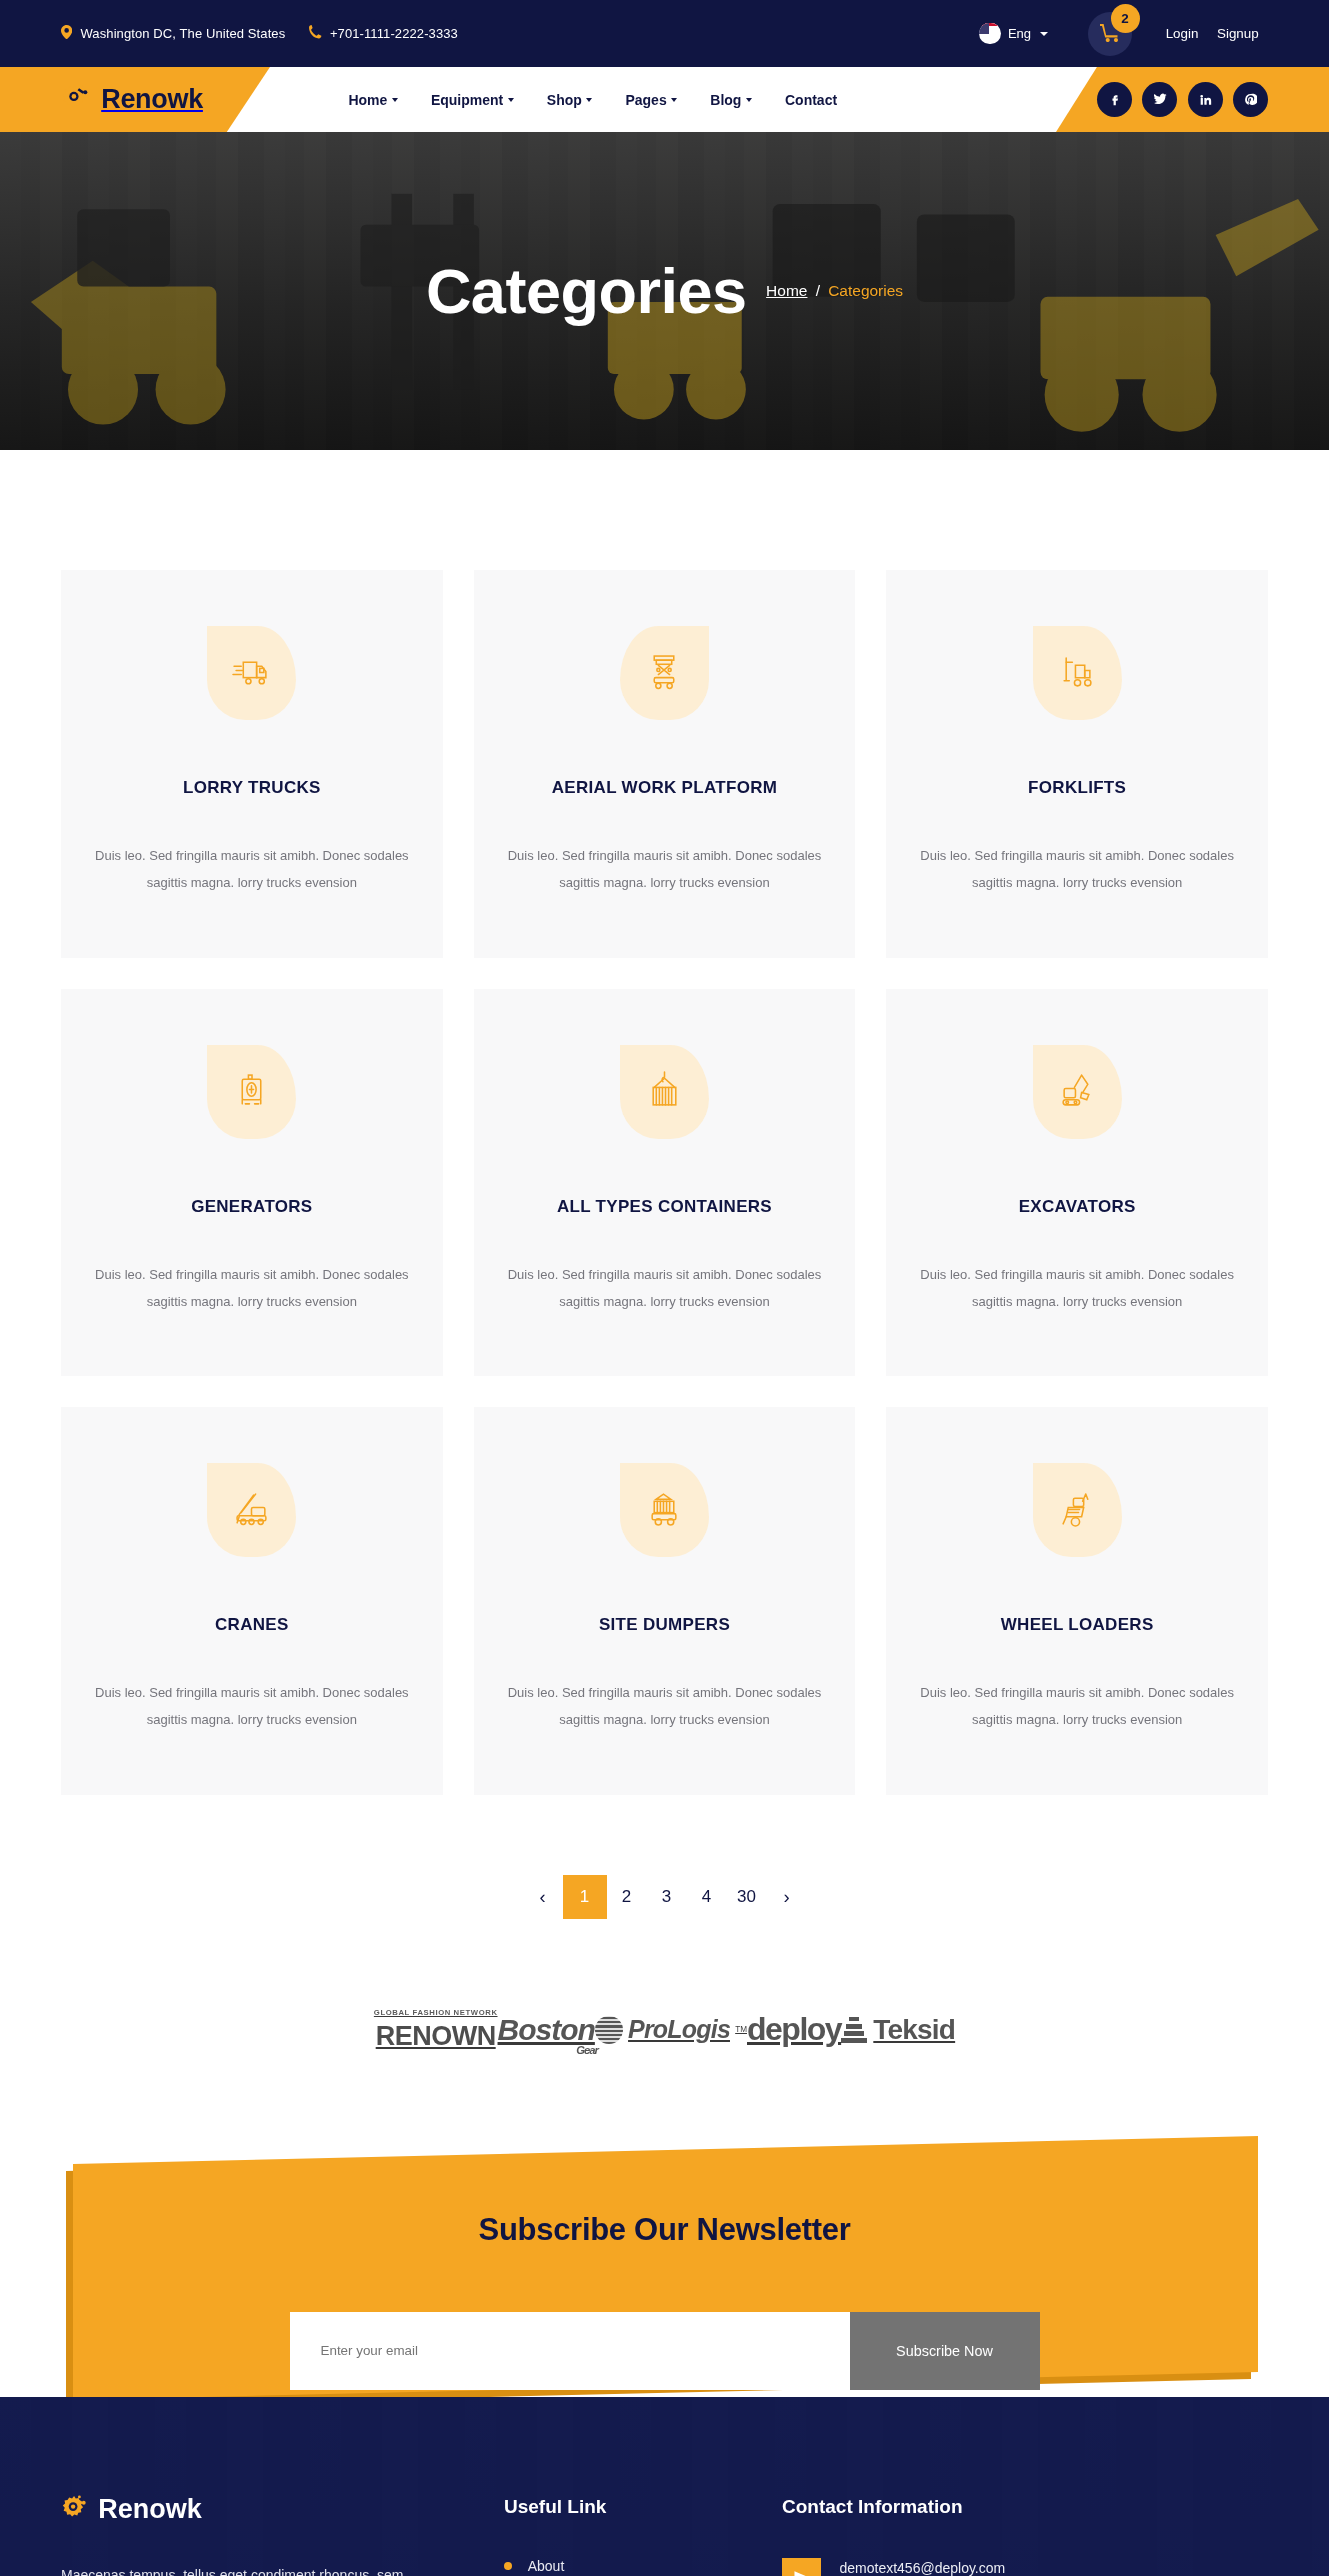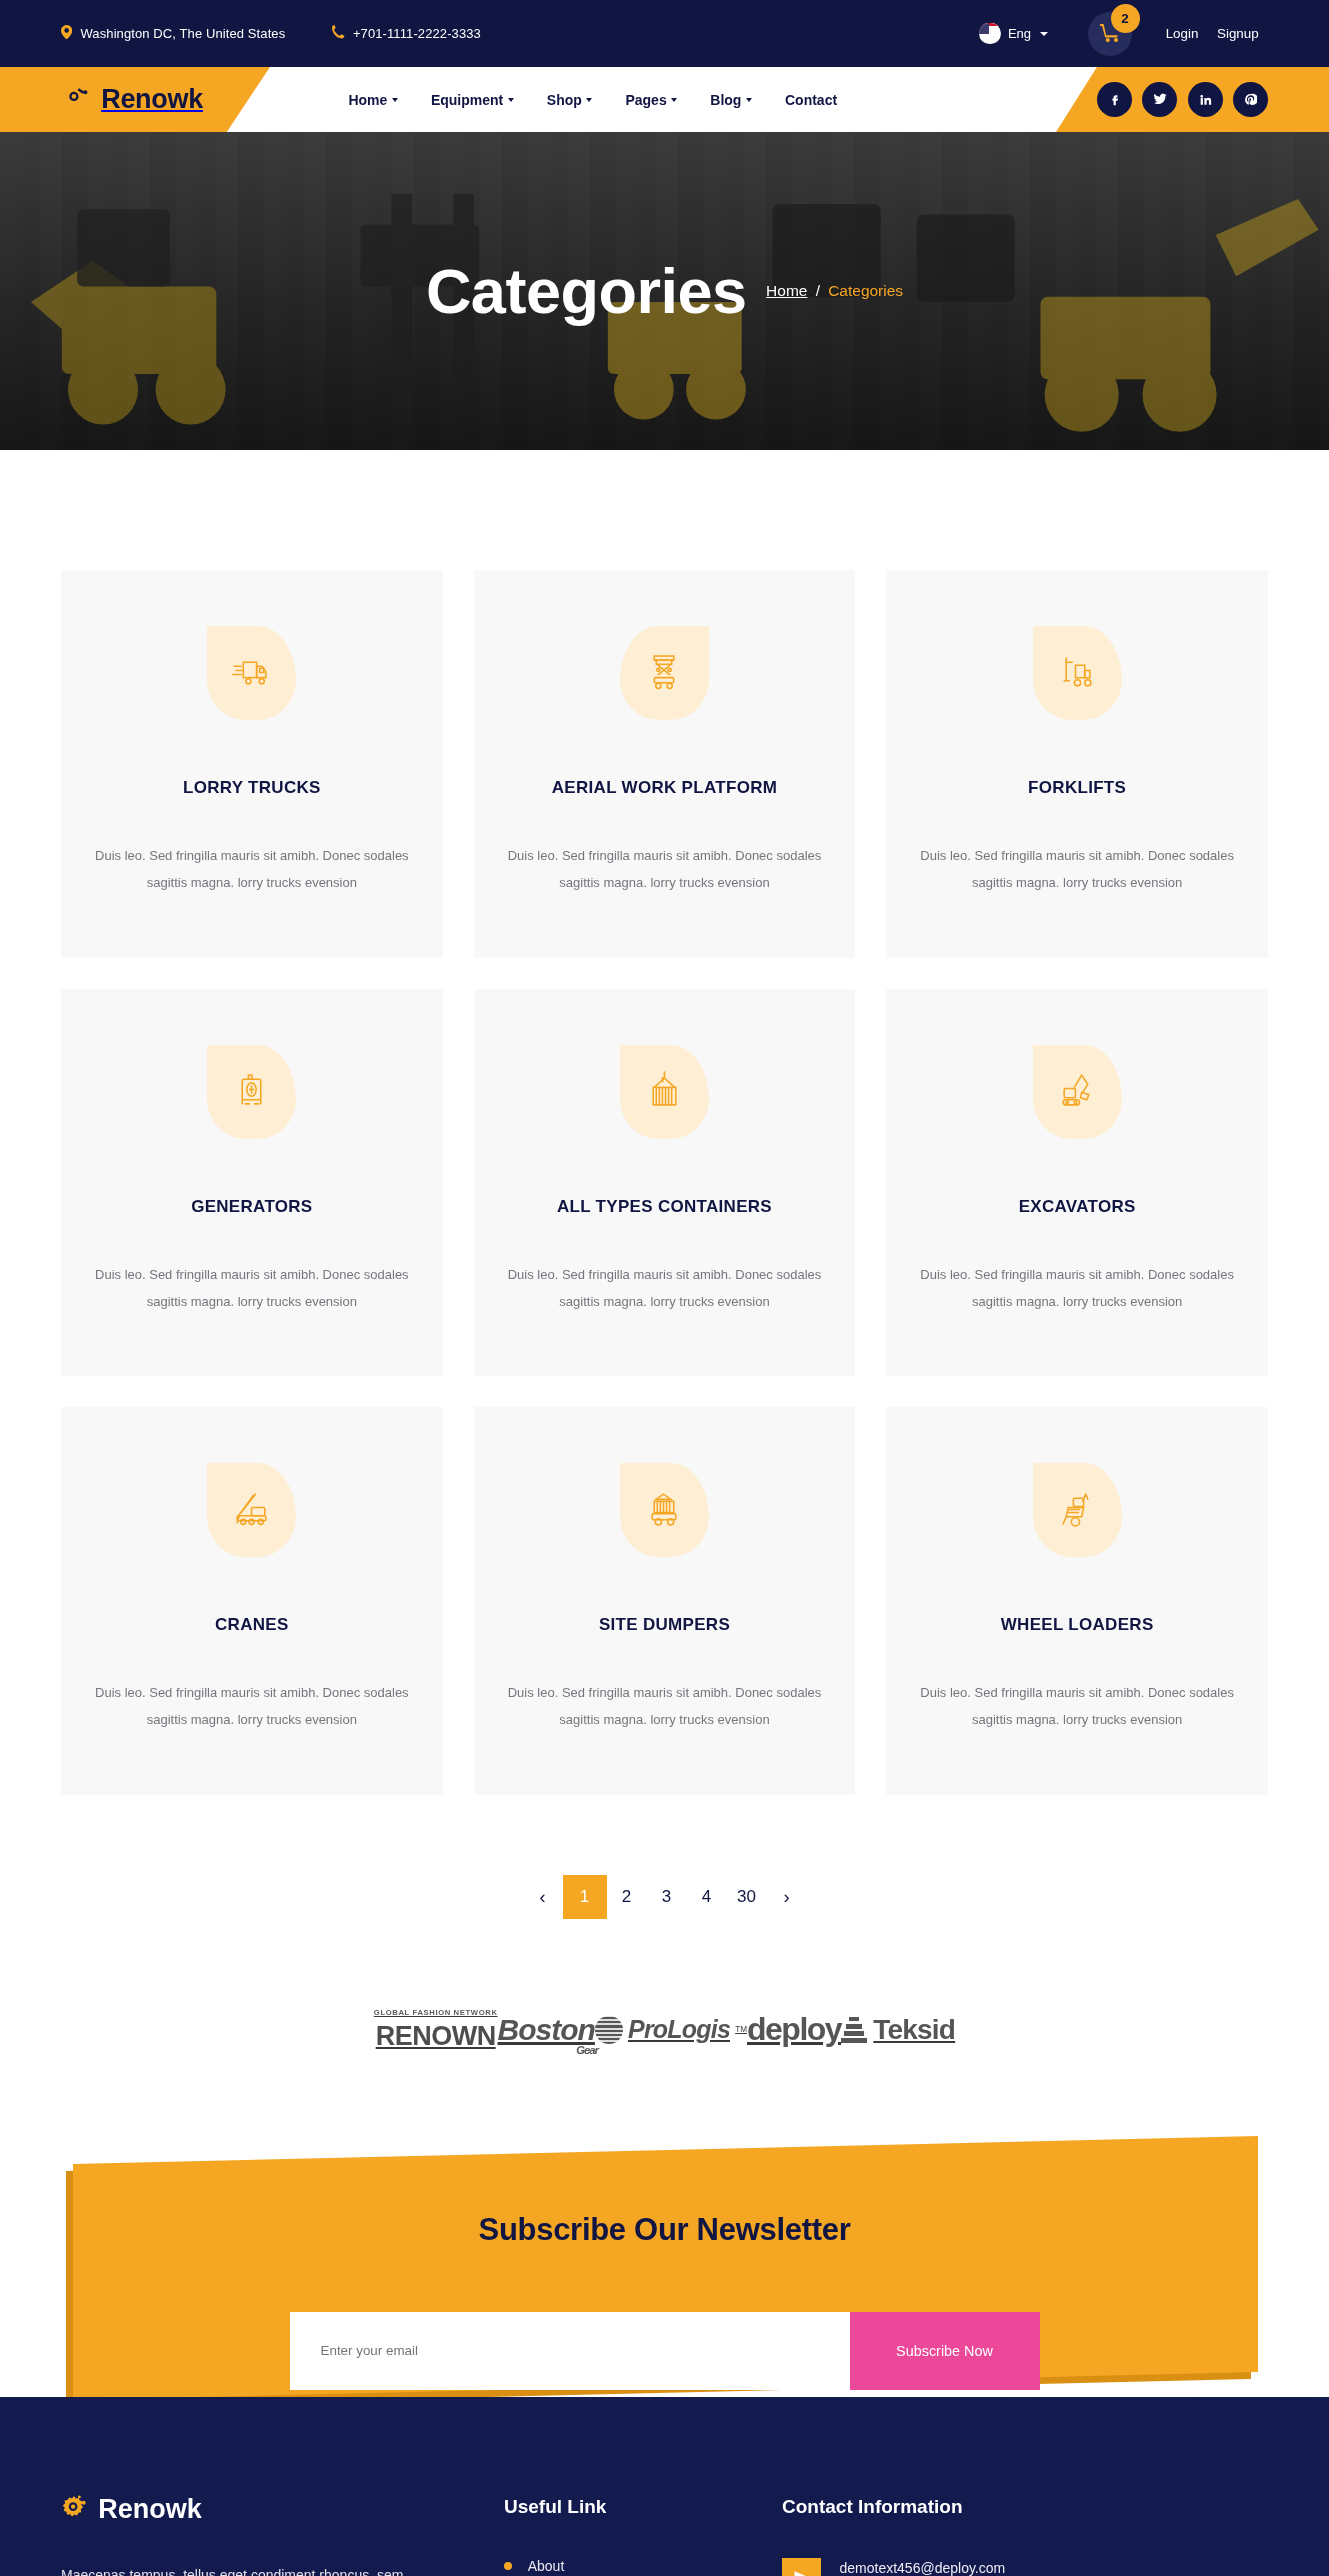--- a/index.html
+++ b/index.html
@@ -10,21 +10,21 @@
     color:#101542;
     -webkit-font-smoothing:antialiased;
   }
   .page{width:1329px;position:relative;overflow:hidden;}
 
   
   .topbar{
     background:#101542;height:67px;display:flex;align-items:center;
     padding:0 61px;position:relative;z-index:40;
   }
-  .tb-left{display:flex;align-items:center;gap:47px;}
+  .tb-left{display:flex;align-items:center;gap:24px;}
   .tb-item{display:flex;align-items:center;gap:8.2px;color:#ffffff;font-size:13px;letter-spacing:0.1px;}
   .tb-item svg{flex:0 0 auto;}
   .tb-right{margin-left:auto;display:flex;align-items:center;gap:0;}
   .lang{display:flex;align-items:center;gap:7.2px;color:#fff;font-size:13px;margin-right:40px;}
   .flag{width:21.6px;height:21.6px;border-radius:50%;overflow:hidden;display:block;position:relative;background:#fff;}
   .flag i{display:block;position:absolute;left:0;right:0;height:14.2%;}
   .flag i:nth-child(odd){background:#c8102e;}
   .flag i:nth-child(even){background:#ffffff;}
   .flag .canton{position:absolute;left:0;top:0;width:44%;height:53%;background:#3c3b6e;}
   .chev{display:inline-block;width:0;height:0;border-left:4.1px solid transparent;border-right:4.1px solid transparent;border-top:4.6px solid #ffffff;margin-left:2.1px;}
@@ -101,21 +101,21 @@
   
   .news-wrap{position:relative;margin-top:98px;height:247px;padding-left:19px;}
   .news-shadow{position:absolute;left:66px;top:7.2px;width:1185px;height:236px;background:#d98f12;
     transform:skewY(-1.35deg);}
   .news-panel{position:absolute;left:73px;top:0;width:1185px;height:236px;background:#f5a623;
     transform:skewY(-1.35deg);}
   .news-content{position:absolute;inset:0;z-index:4;display:flex;flex-direction:column;align-items:center;}
   .news-title{font-size:31px;font-weight:bold;color:#101542;margin-top:62px;letter-spacing:-0.3px;}
   .news-form{margin-top:64px;display:flex;width:750px;height:78px;}
   .news-form input{flex:1;border:0;outline:0;background:#ffffff;font-size:13.4px;color:#6f6f76;padding:0 31px;font-family:"Liberation Sans",sans-serif;}
-  .news-form button{width:190px;background:#ec4899;color:#ffffff;border:0;font-size:14.4px;cursor:pointer;font-family:"Liberation Sans",sans-serif;}
+  .news-form button{width:190px;background:#737373;color:#ffffff;border:0;font-size:14.4px;cursor:pointer;font-family:"Liberation Sans",sans-serif;}
 
   
   .footer{background:#131a4d;position:relative;padding:0 61px;overflow:hidden;}
   .footer-bg{position:absolute;inset:0;opacity:.22;
     background:
       linear-gradient(180deg,rgba(19,26,77,.88),rgba(19,26,77,.95)),
       repeating-linear-gradient(90deg,#3a4378 0 31px,#222a5e 31px 72px,#46508a 72px 108px,#1b2252 108px 155px);
   }
   .footer-top{position:relative;z-index:3;display:flex;padding:97px 0 78px 0;gap:0;}
   .f-col1{width:443px;}

